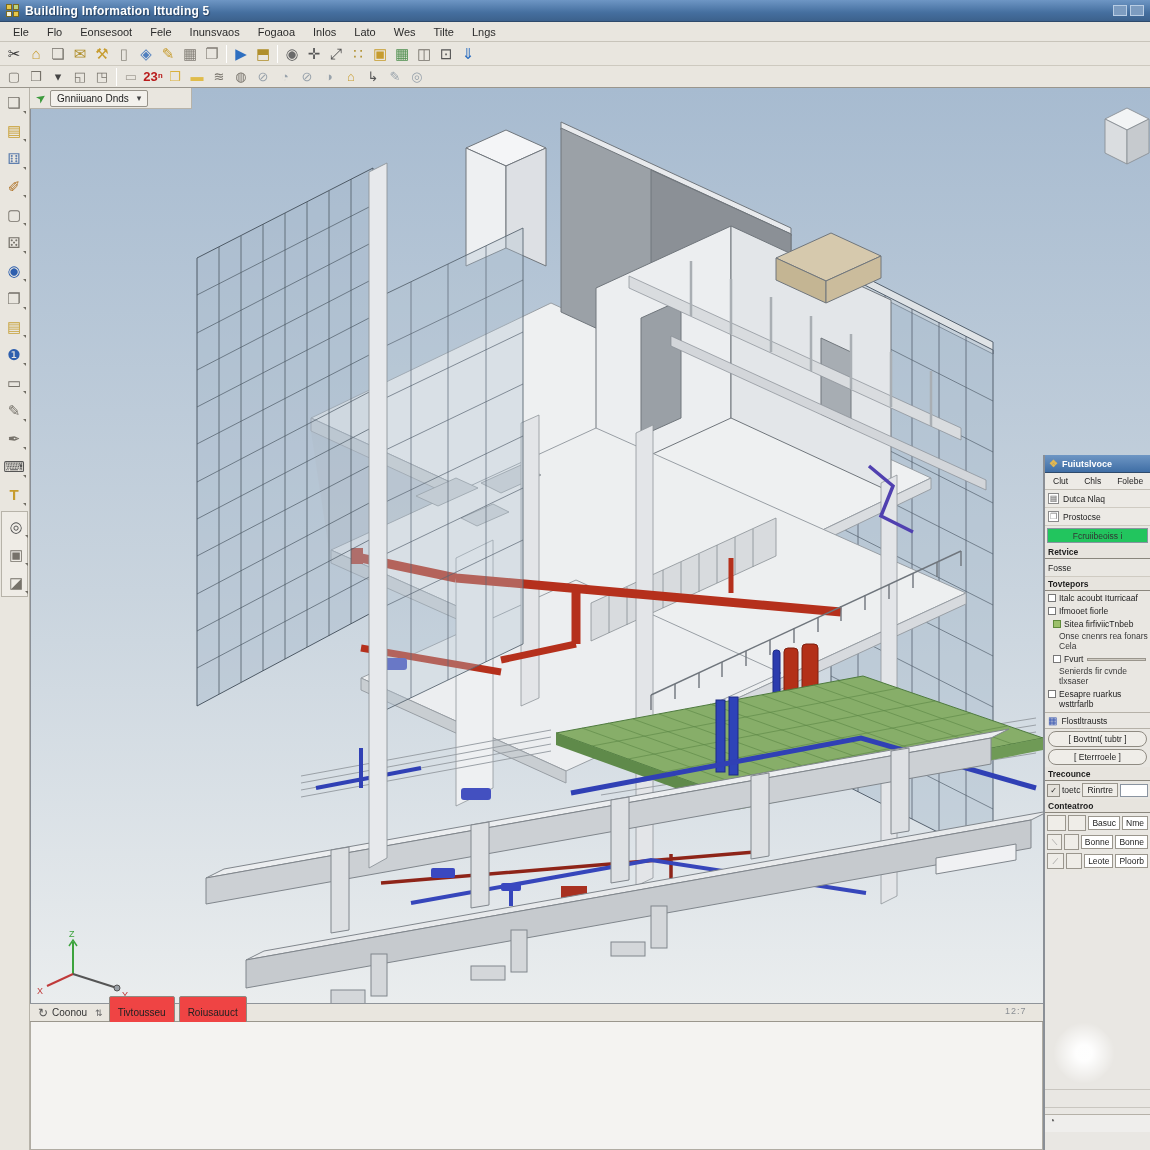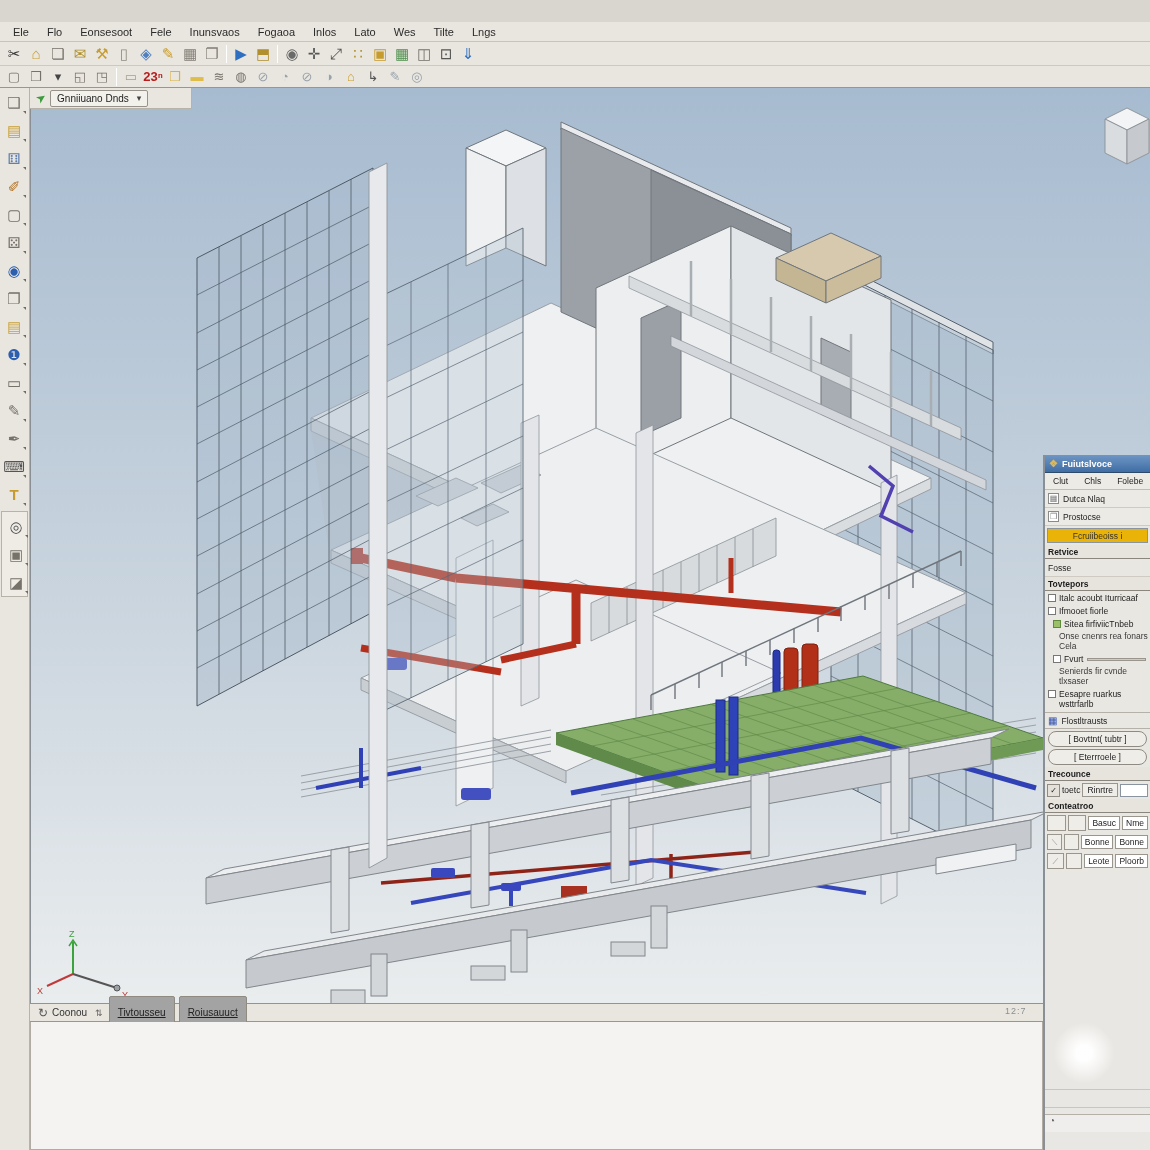--- a/index.html
+++ b/index.html
@@ -57,40 +57,40 @@
     display:flex; align-items:center; font-size:10px; padding:0 6px; color:#222; }
   #viewtab .caret { margin-left:8px; font-size:9px; color:#444; }
   #status-mini { left:1005px; top:1006px; font-size:9px; color:#8b8f94; letter-spacing:1px; }
 
   
   #bottombar { left:30px; top:1003px; width:1013px; height:19px; background:#e9e6df;
     border-top:1px solid #8f949a; border-bottom:1px solid #9a968d; display:flex; align-items:center; }
   #bottombar .bicon { font-size:12px; color:#555; margin:0 4px 0 8px; }
   #bottombar .blabel { font-size:10px; color:#333; margin-right:8px; }
   #bottombar .bsort { font-size:9px; color:#666; margin-right:6px; }
-  .btab { background:#a3a3a3; border:1px solid #8f8b82; font-size:10px; color:#222;
-    padding:10px 8px; margin-right:4px; border-radius:2px;text-decoration:underline; }
+  .btab { background:#ef4444; border:1px solid #8f8b82; font-size:10px; color:#222;
+    padding:10px 8px; margin-right:4px; border-radius:2px; }
   #bottompanel { left:30px; top:1022px; width:1013px; height:128px; background:#f4f3f1;
     border:1px solid #b0aca3; border-top:none; }
 
   
   #rpanel { left:1043px; top:455px; width:107px; height:695px; background:#e9e7e2;
     border-left:2px solid #8a8f96; font-size:8.5px; color:#222; }
   #rp-title { height:18px; background:linear-gradient(#6e96c4,#3f6ea5); color:#fff;
     font-weight:bold; font-size:9px; display:flex; align-items:center; padding:0 4px;
     border-bottom:1px solid #2e4a6b; }
   #rp-title .ic { color:#e3b84f; margin-right:4px; font-size:10px; }
   #rp-menu { height:17px; display:flex; align-items:center; border-bottom:1px solid #c2beb5;
     background:#edebe6; }
   #rp-menu span { padding:0 8px; }
   .rp-row { height:18px; display:flex; align-items:center; border-bottom:1px solid #cfcbc2;
     padding:0 3px; background:#eceae5; }
   .rp-row .ic { width:11px; height:11px; border:1px solid #8a8a8a; background:#fff;
     font-size:8px; line-height:10px; text-align:center; color:#777; margin-right:4px; }
-  #rp-search { margin:2px; height:15px; background:#eab308; border:1px solid #8a94a0;
+  #rp-search { margin:2px; height:15px; background:#22c55e; border:1px solid #8a94a0;
     display:flex; align-items:center; justify-content:center; color:#333; }
   .rp-head { font-weight:bold; border-bottom:1px solid #8a867d; padding:2px 3px 1px;
     background:#e7e4de; color:#1d1d1d; }
   .rp-cb { display:flex; align-items:flex-start; padding:2px 2px 1px 3px; }
   .rp-cb .box { flex:0 0 8px; width:8px; height:8px; border:1px solid #777; background:#fff;
     margin:1px 3px 0 0; }
   .rp-cb.green .box { background:#9cc06a; border-color:#5f8a3a; }
   .rp-note { padding:1px 2px 1px 14px; color:#3a3a3a; }
   .rp-slider { height:3px; background:#cfcbc2; border:1px solid #9a968d; flex:1; margin:4px 2px 0 4px; }
   .rp-item { display:flex; align-items:center; border-top:1px solid #b5b1a8;
@@ -115,20 +115,33 @@
   #rp-line1 { position:absolute; left:0; right:0; top:215px; border-top:1px solid #c9c6c0; }
   #rp-line2 { position:absolute; left:0; right:0; top:233px; border-top:1px solid #c9c6c0; }
   #rp-status { position:absolute; left:0; right:0; top:240px; height:18px; background:#efeeec;
     border-top:1px solid #b5b1a8; font-size:10px; color:#666; padding-left:4px; }
 </style>
 </head>
 <body>
 
 <div id="app">
 
+  <div class="abs" id="titlebar">
+    <div id="app-icon">
+        <i></i>
+        <i></i>
+        <i></i>
+        <i></i>
+      </div>
+    <span id="title-text">Buildling Information Ittuding 5</span>
+    <div id="win-btns">
+      <span class="win-btn"></span>
+      <span class="win-btn"></span>
+    </div>
+  </div>
 
   <div class="abs" id="menubar">
     <span class="menu-item">Ele</span>
     <span class="menu-item">Flo</span>
     <span class="menu-item">Eonsesoot</span>
     <span class="menu-item">Fele</span>
     <span class="menu-item">Inunsvaos</span>
     <span class="menu-item">Fogaoa</span>
     <span class="menu-item">Inlos</span>
     <span class="menu-item">Lato</span>

